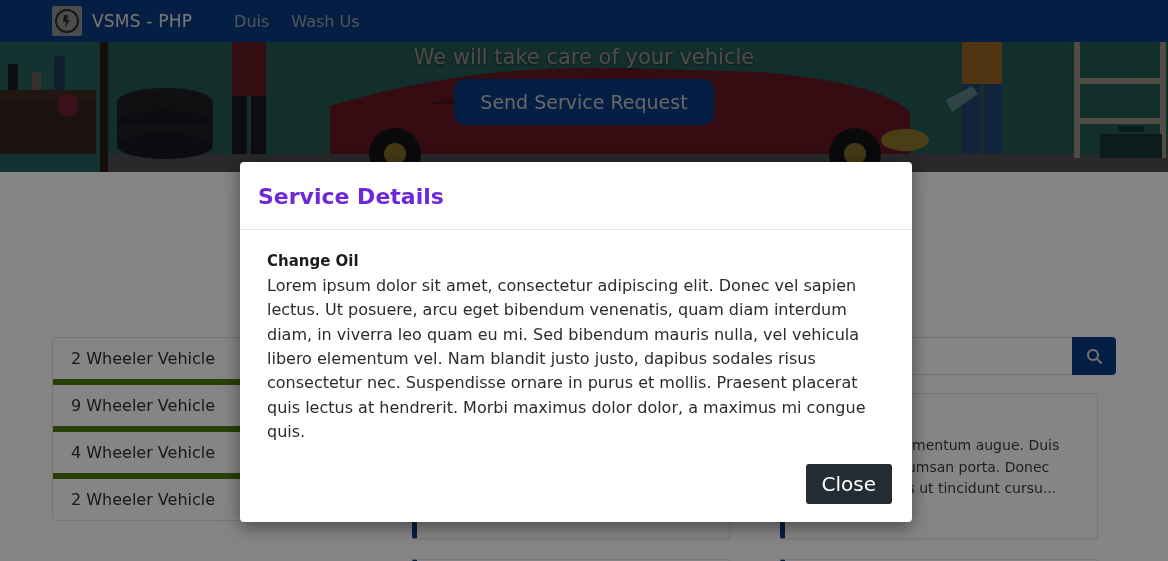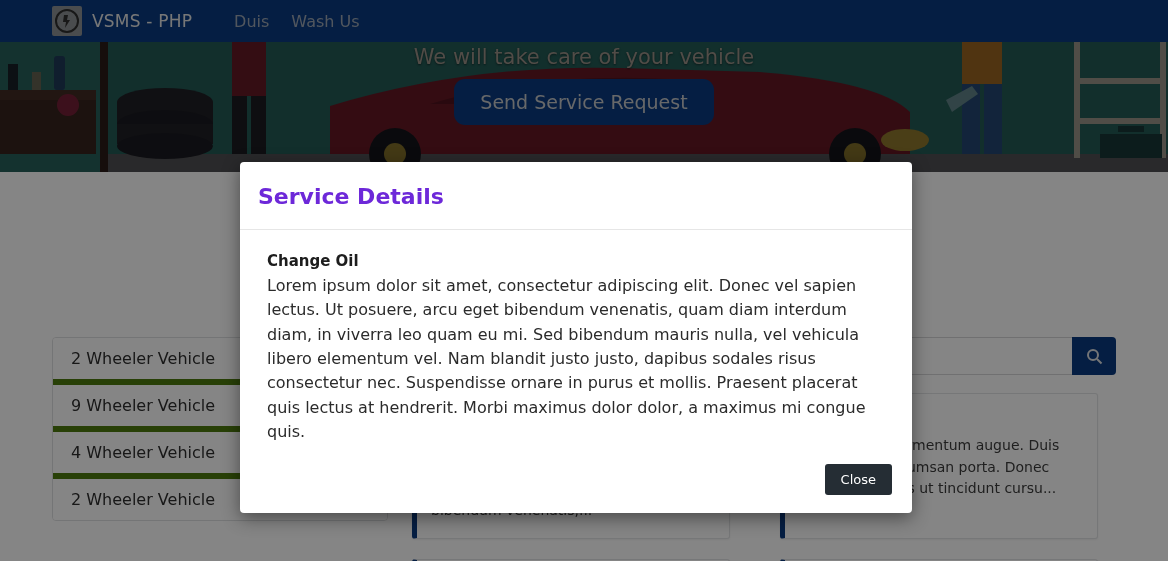--- a/index.html
+++ b/index.html
@@ -137,21 +137,21 @@
   }
   .modal-text {
     font-size: 16px; line-height: 1.52; color: #2b2b2b; margin: 0;
   }
   .modal-footer {
     padding: 14px 20px 18px 20px;
     display: flex; justify-content: flex-end;
   }
   .close-btn {
     background: #252d34; color: #fff; border: none;
-    font-size: 13px; padding: 8px 16px; border-radius: 3px;
+    font-size: 20px; padding: 8px 16px; border-radius: 3px;
     font-family: "DejaVu Sans", sans-serif; cursor: pointer;
   }
 </style>
 </head>
 <body>
 
 <div id="page">
 
   <div class="navbar">
     <div class="brand-logo">

